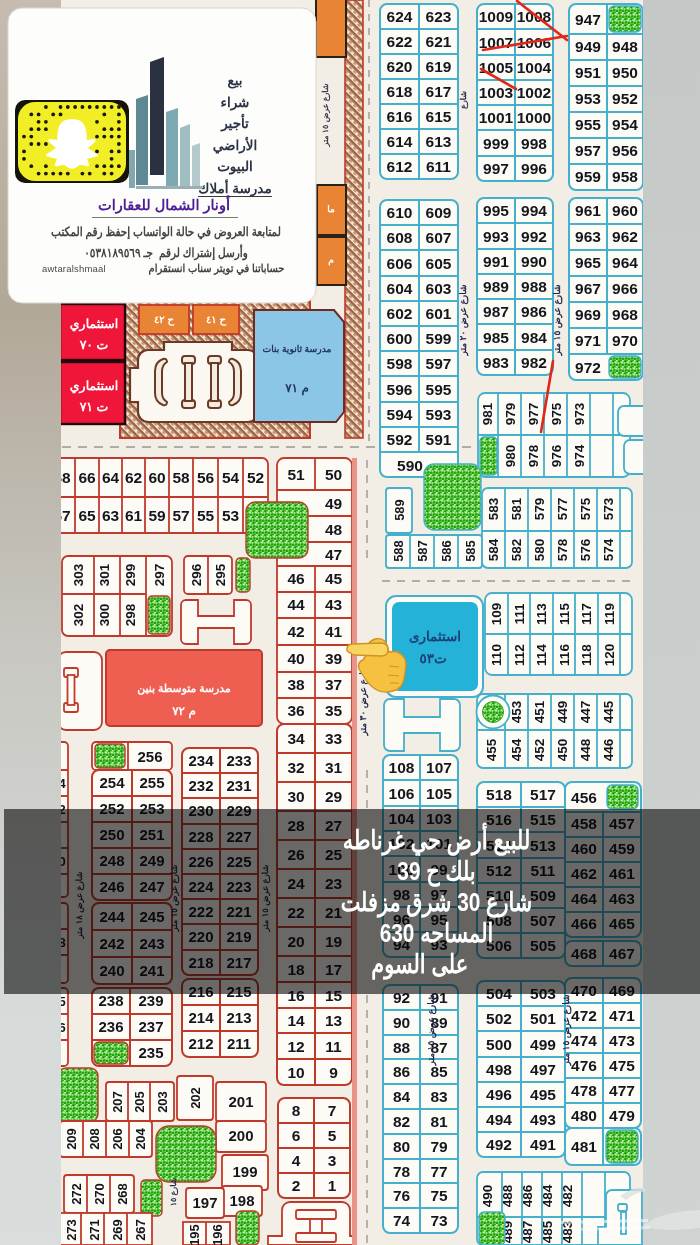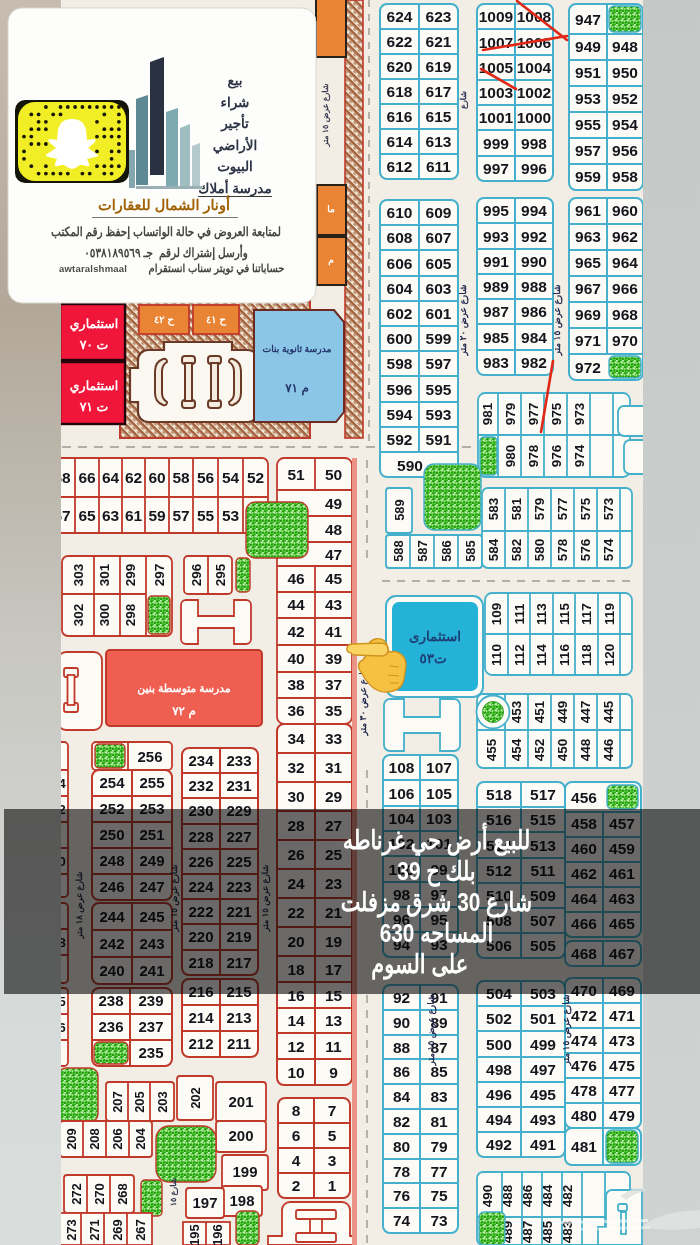--- a/index.html
+++ b/index.html
@@ -1255,25 +1255,25 @@
 <path d="M180 128 l10 -4 v64 h-10 z" fill="#9fbec2"></path>
 <path d="M129 150 h6 v38 h-6 z" fill="#84a7ad"></path>
 <path d="M192 146 l8 -3 v45 h-8 z" fill="#b4c9cb"></path>
 <rect x="136" y="186" width="66" height="3" fill="#9ab0b4"></rect>
 </g>
 </svg>
 <div style="position:absolute;left:4px;top:0;width:700px;height:921px;pointer-events:none;">
 
 <div dir="rtl" style="position:absolute;left:168px;top:70px;width:126px;text-align:center;font-size:13.5px;font-weight:bold;color:#2c3345;line-height:21.6px;">بيع<br>شراء<br>تأجير<br>الأراضي<br>البيوت<br><span style="border-bottom:1.5px solid #3a3a38;">مدرسة أملاك</span></div>
 
-<div dir="rtl" style="position:absolute;left:40px;top:197px;width:240px;text-align:center;font-size:14.5px;font-weight:bold;color:#a16207;white-space:nowrap;">أونار الشمال للعقارات</div>
+<div dir="rtl" style="position:absolute;left:40px;top:197px;width:240px;text-align:center;font-size:14.5px;font-weight:bold;color:#4c1d95;white-space:nowrap;">أونار الشمال للعقارات</div>
 
 <div style="position:absolute;left:88px;top:217px;width:146px;border-top:1.2px solid #77766f;"></div>
 
 <div dir="rtl" style="position:absolute;left:12px;top:222px;width:300px;text-align:center;font-size:12.5px;font-weight:bold;color:#454442;line-height:20.5px;white-space:nowrap;transform:scaleX(0.84);transform-origin:50% 0;">لمتابعة العروض في حالة الواتساب إحفظ رقم المكتب<br>وأرسل إشتراك لرقم&nbsp; جـ ٠٥٣٨١٨٩٥٦٩</div>
 
 <div dir="rtl" style="position:absolute;left:125px;top:262px;width:175px;text-align:center;font-size:11px;font-weight:bold;color:#454442;white-space:nowrap;transform:scaleX(0.9);transform-origin:50% 0;">حساباتنا في تويتر سناب انستقرام</div>
 
-<div style="position:absolute;left:38px;top:263px;font-size:9.5px;font-weight:bold;color:#4a4a48;letter-spacing:0.2px;margin-left:17px;">awtaralshmaal</div>
+<div style="position:absolute;left:38px;top:263px;font-size:9.5px;font-weight:normal;color:#4a4a48;letter-spacing:0.2px;">awtaralshmaal</div>
 
 <div style="position:absolute;left:0;top:809px;width:700px;height:185px;background:rgba(4,4,4,0.59);"></div>
 
 <div dir="rtl" style="position:absolute;left:165px;top:825px;width:535px;text-align:center;font-size:26px;font-weight:bold;color:#fff;line-height:31px;transform:scaleX(0.8);transform-origin:50% 0;">للبيع أرض حي غرناطه<br>بلك ح 39<br>شارع 30 شرق مزفلت<br>المساحه 630<br><span style="position:relative;right:21px;">على السوم</span></div>
 </div>
 </body></html>

